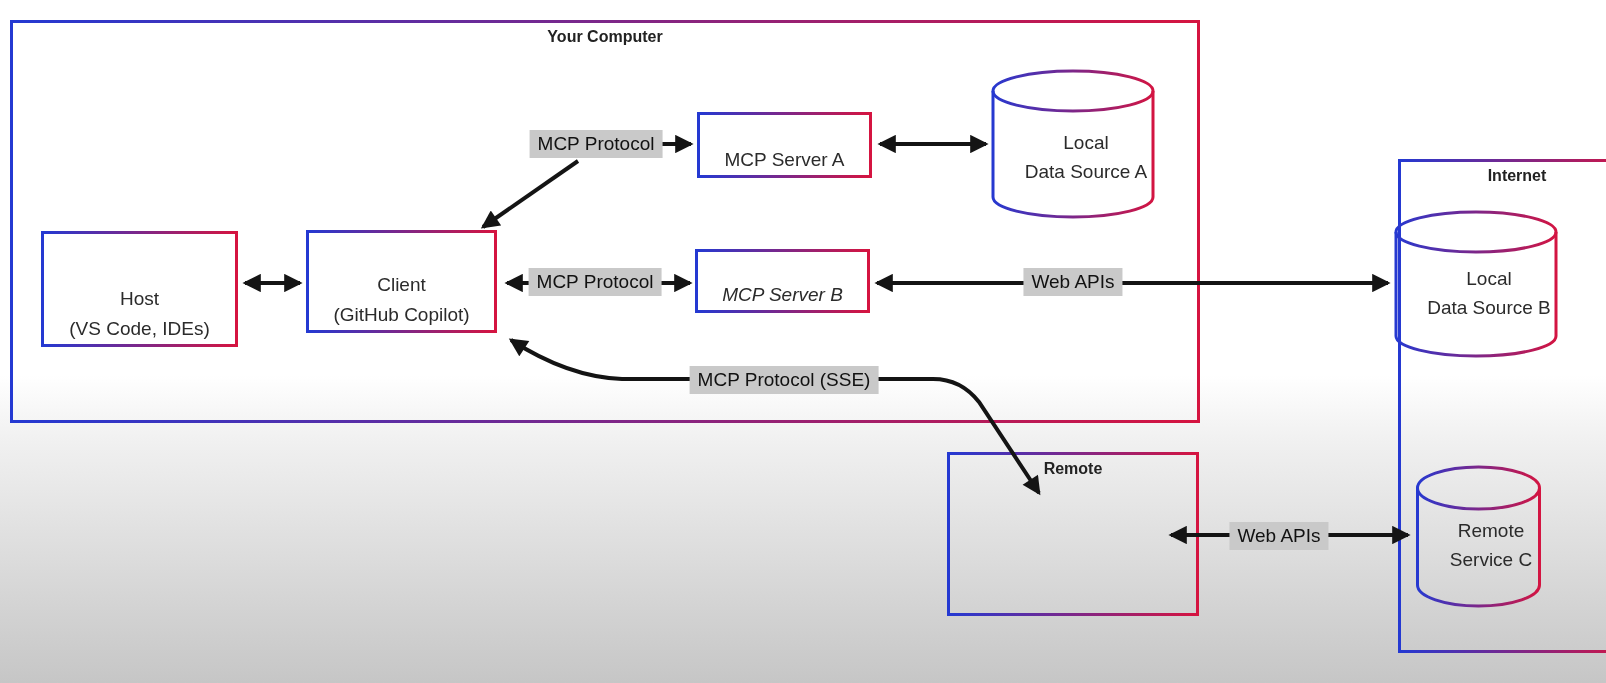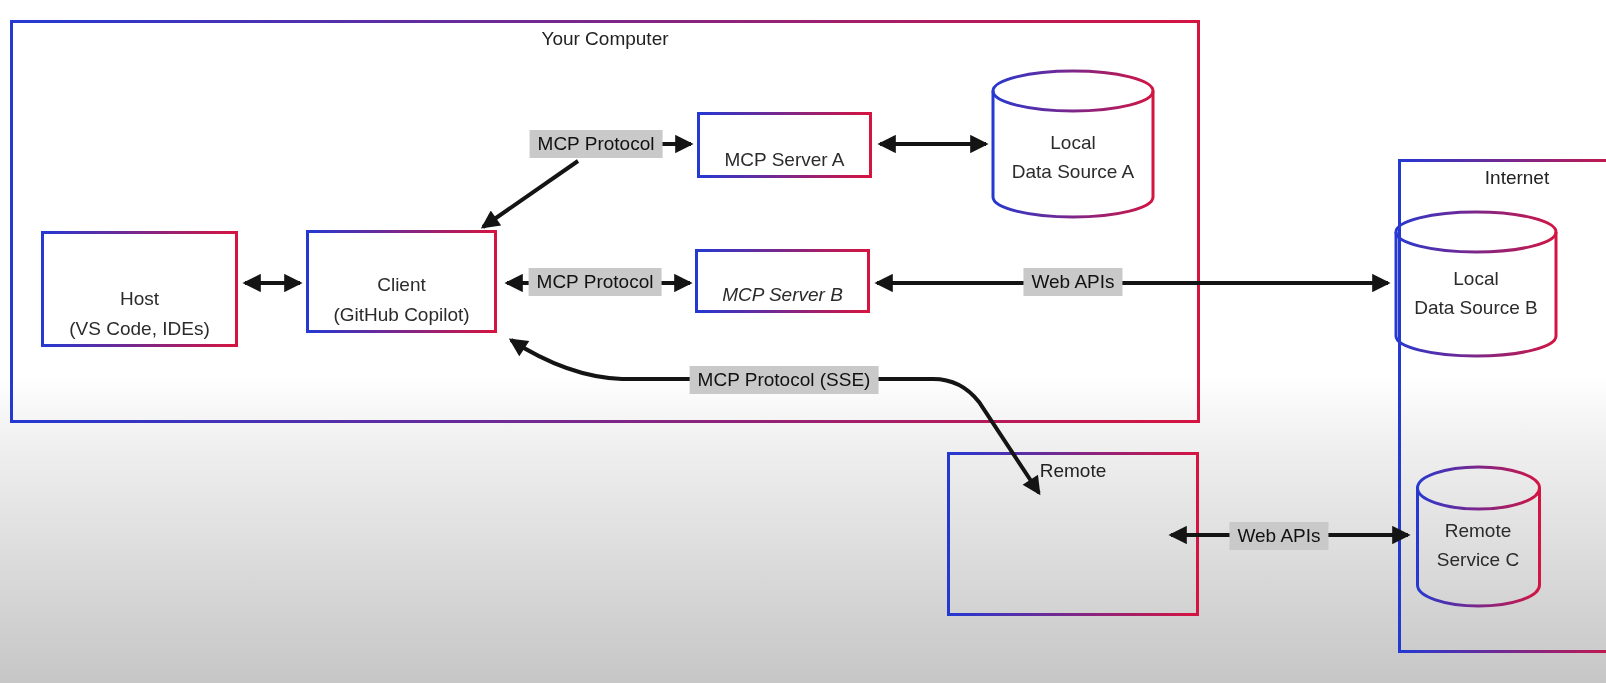--- a/index.html
+++ b/index.html
@@ -32,23 +32,24 @@
     text-align: center;
     font-size: 19px;
     line-height: 30px;
   }
 
   .group-label {
     position: absolute;
     top: 5px;
     left: 50%;
     transform: translateX(-50%);
-    font-size: 19px;
+    font-size: 16px;
     white-space: nowrap;
     color: #222;
+    font-weight: bold;
   }
 
   .edges { position: absolute; left: 0; top: 0; }
 
   .edge-label {
     position: absolute;
     transform: translate(-50%, -50%);
     background: #c9c9c9;
     color: #111;
     font-size: 19px;
@@ -59,20 +60,21 @@
 
   .cyl-text {
     position: absolute;
     display: flex;
     flex-direction: column;
     align-items: center;
     justify-content: center;
     text-align: right;
     font-size: 19px;
     line-height: 29px;
+    margin-left: 13px;
   }
 </style>
 </head>
 <body>
 
 <div class="stage">
 
   <div class="gbox" style="left:10px; top:20px; width:1190px; height:403px;">
     <div class="group-label">Your Computer</div>
   </div>

